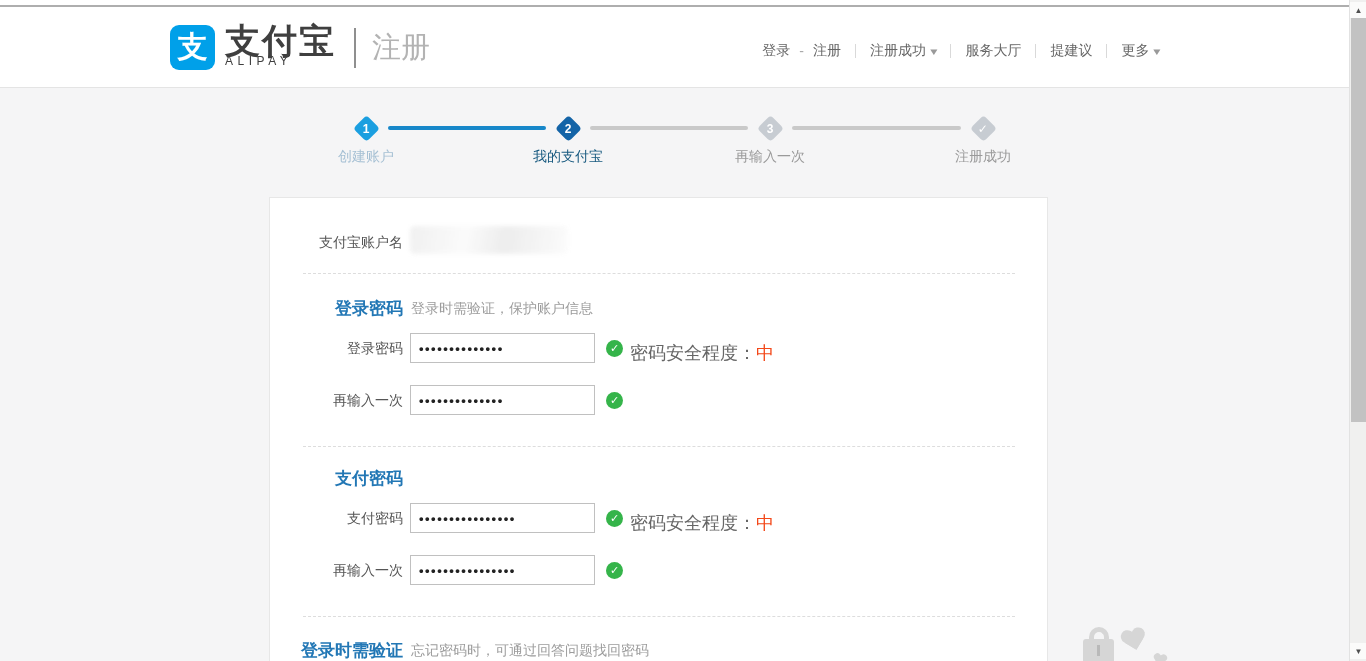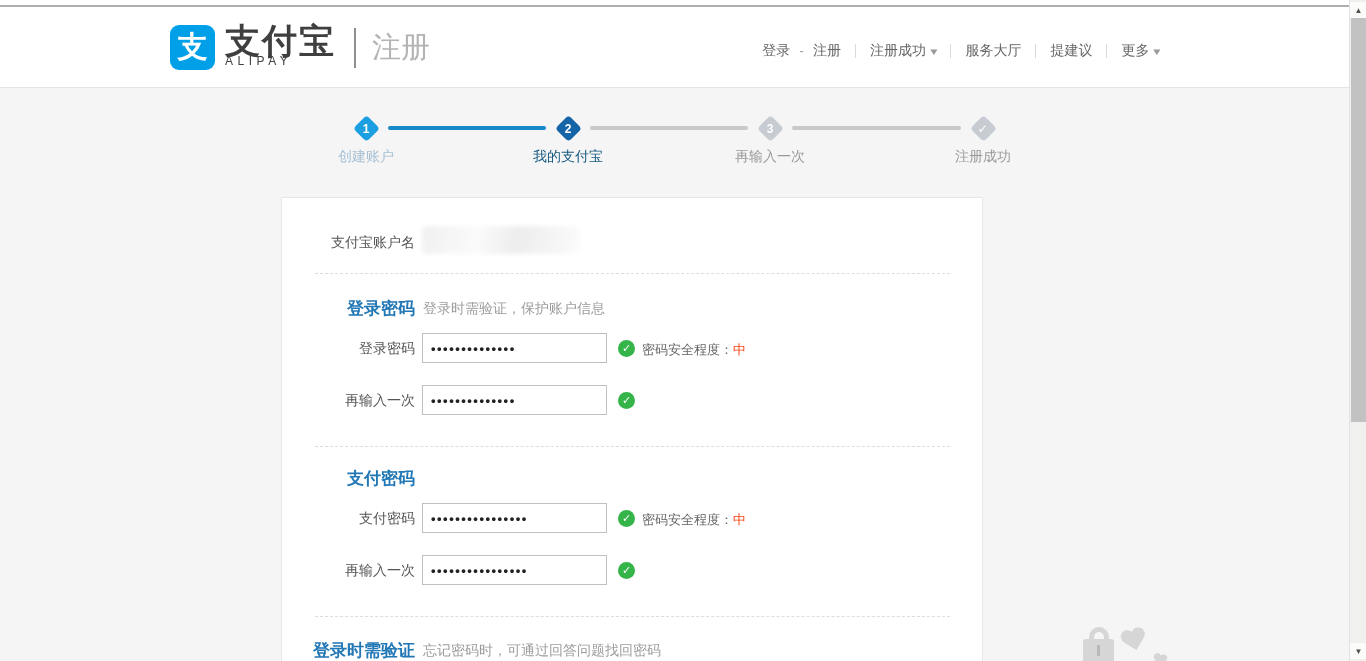--- a/index.html
+++ b/index.html
@@ -40,37 +40,37 @@
   .diamond span { transform:rotate(-45deg); color:#fff; font-size:12px; font-weight:bold; }
   .d-done { background:#1b9fe0; }
   .d-current { background:#1464a7; }
   .d-pending { background:#c7ccd2; }
   .step-label { position:absolute; top:36px; width:140px; text-align:center; font-size:14px; }
   .lbl-done { color:#a6c0d4; }
   .lbl-current { color:#17597f; }
   .lbl-pending { color:#9a9a9a; }
 
   
-  .card { position:absolute; left:281px; top:109px; width:702px; height:465px; background:#fff;
+  .card { position:absolute; left:269px; top:109px; width:779px; height:465px; background:#fff;
     border:1px solid #e7e7e7; border-bottom:none; }
   .flabel { position:absolute; left:0; width:133px; text-align:right; font-size:14px; color:#555; }
   .redacted { position:absolute; left:140px; top:28px; width:158px; height:28px; border-radius:5px;
     background:linear-gradient(100deg,#ededed 0%,#fafafa 35%,#e9e9e9 60%,#fbfbfb 100%);
     filter:blur(2px); opacity:.8; }
   .dashed { position:absolute; left:33px; right:32px; border-top:1px dashed #ddd; }
   .sec-title { position:absolute; left:0; width:133px; text-align:right; font-size:17px;
     font-weight:bold; color:#2277b5; }
   .sec-sub { position:absolute; left:141px; font-size:14px; color:#9c9c9c; }
   .pw-input { position:absolute; left:140px; width:185px; height:30px; border:1px solid #c0c0c0;
     background:#fff; font-size:13px; font-weight:bold; letter-spacing:1.5px; color:#222;
     padding:0 8px; outline:none; }
   .check-ic { position:absolute; left:336px; width:17px; height:17px; border-radius:50%;
     background:#35b44a; color:#fff; font-size:11px; font-weight:bold; display:flex;
     align-items:center; justify-content:center; }
-  .strength { position:absolute; left:360px; font-size:13px; color:#666; }
+  .strength { position:absolute; left:360px; font-size:18px; color:#666; }
   .strength b { color:#f34718; font-weight:normal; }
 
   
   .lock-shackle { position:absolute; left:1089px; top:539px; width:20px; height:16px;
     border:5px solid #d6d6d6; border-bottom:none; border-radius:10px 10px 0 0; }
   .lock-body { position:absolute; left:1083px; top:551px; width:31px; height:26px;
     background:#d6d6d6; border-radius:3px; }
   .lock-body i { position:absolute; left:14px; top:6px; width:3px; height:11px; background:#b9b9b9; }
   .heart { position:absolute; width:26px; height:22px; }
   .heart::before,.heart::after { content:""; position:absolute; left:13px; top:0; width:13px;

